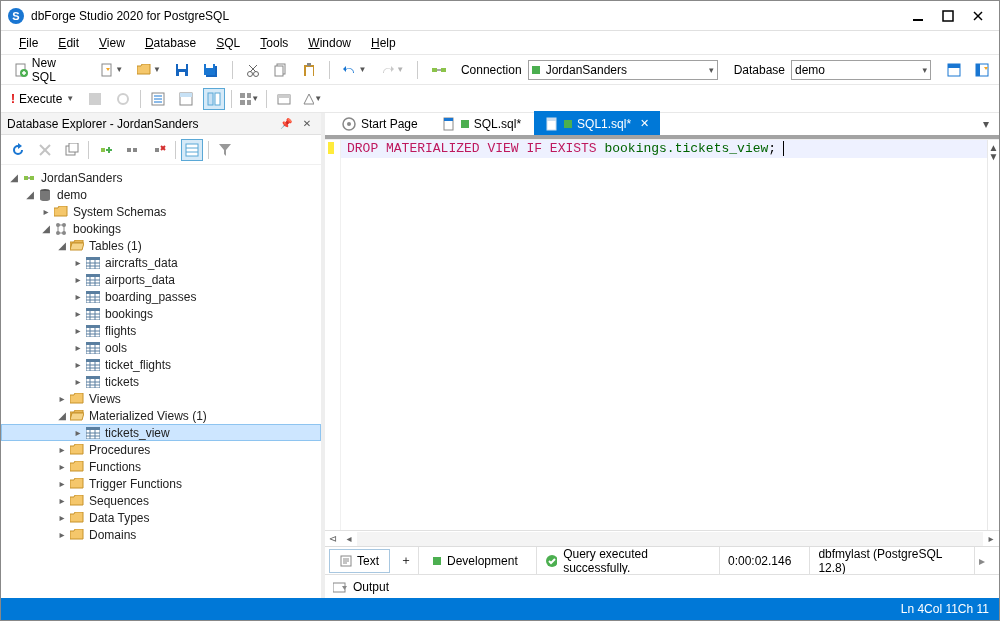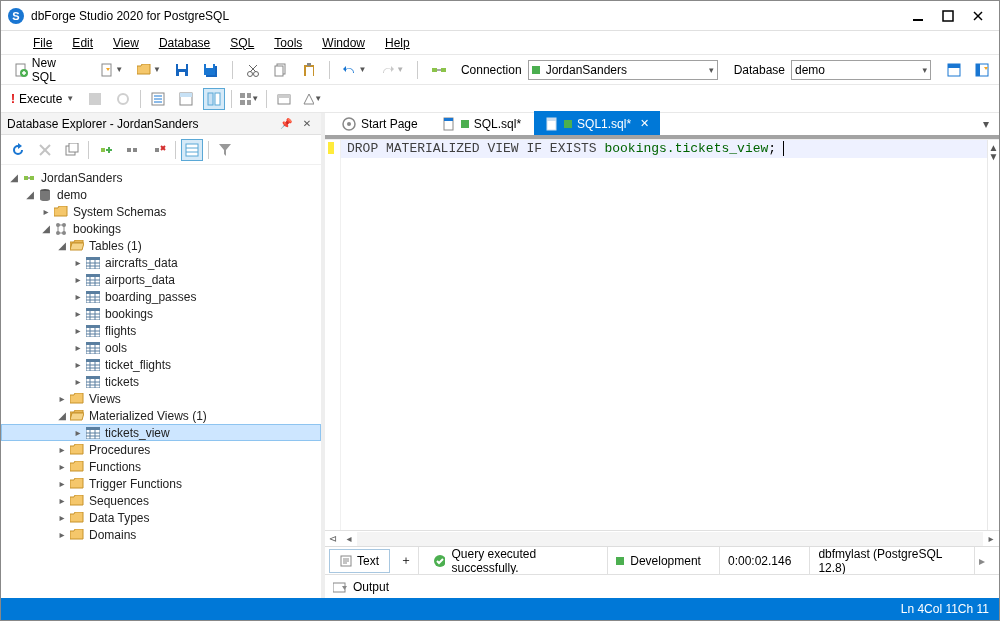--- a/index.html
+++ b/index.html
@@ -26,24 +26,23 @@
 .titlebar .app-icon {
   width: 18px; height: 18px; margin-right: 6px;
 }
 .titlebar .title { font-size: 12px; flex: 1; }
 .titlebar .win-btns { display: flex; gap: 16px; margin-right: 8px;}
 .titlebar .win-btn { width: 14px; height: 14px; display:flex; align-items:center; justify-content:center; cursor:pointer;}
 .menubar {
   height: 24px;
   display: flex;
   align-items: center;
-  padding: 0 24px;
+  padding: 0 10px;
   gap: 4px;
   border-bottom: 1px solid #e8e8e8;
-  text-decoration: underline;
 }
 .menubar .menu-item {
   padding: 3px 8px;
   cursor: pointer;
 }
 .menubar .menu-item u { text-decoration: underline; }
 .toolbar {
   height: 30px;
   display: flex;
   align-items: center;
@@ -123,21 +122,21 @@
 }
 .tabs-row .tab .close { font-size:11px; margin-left:4px; cursor:pointer;}
 .tabs-row .filler { flex:1;}
 .tabs-row .menu-drop { padding:4px; cursor:pointer; color:#555;}
 .editor-body { flex:1; display:flex; position:relative; min-height:0; background:#fff; border-top:1px solid #eee;}
 .gutter { width:16px; background:#fff; border-right:1px solid #f0f0f0; position:relative;}
 .gutter .mark { position:absolute; top:2px; left:3px; width:6px; height:12px; background:#ffeb3b; border:0;}
 .code-area { flex:1; font-family: Consolas, "Courier New", monospace; font-size:13px; position:relative; }
 .code-line { height:18px; line-height:18px; padding-left:6px; white-space:pre; }
 .code-line.cur { background:#eef1ff; }
-.kw { color:#404040; font-weight:normal;}
+.kw { color:#be185d; font-weight:normal;}
 .ident { color:#006400;}
 .cursor { border-right:1px solid #000; margin-left:-1px;}
 .side-ruler { width:12px; border-left:1px solid #e8e8e8; display:flex; flex-direction:column; align-items:center; padding-top:2px;}
 .side-ruler .glyph { font-size:10px; color:#555;}
 
 .editor-scroll { height:16px; border-top:1px solid #e0e0e0; display:flex; align-items:center;}
 .editor-scroll .sb-btn { width:16px; text-align:center; color:#666; font-size:10px; cursor:pointer;}
 .editor-scroll .track { flex:1; height:14px; background:#f4f4f4;}
 .bottom-tabs { height:28px; border-top:1px solid #ddd; display:flex; align-items:center; padding:0 4px; gap:0;}
 .bottom-tabs .btab { height:24px; display:flex; align-items:center; padding:0 10px; gap:5px; border:1px solid #a8c7e0; cursor:pointer; margin-right:4px;}
@@ -743,30 +742,30 @@
               <rect x="1" y="1" width="10" height="10" fill="#fff" stroke="#888"></rect>
               <line x1="3" y1="4" x2="9" y2="4" stroke="#888"></line>
               <line x1="3" y1="6" x2="9" y2="6" stroke="#888"></line>
               <line x1="3" y1="8" x2="7" y2="8" stroke="#888"></line>
             </svg>
           <span>Text</span>
         </div>
         <div class="add">＋</div>
         <div class="status-right">
           <div class="status-cell">
+              <span class="green-sq"></span>
+              <span>Development</span>
+            </div>
+          <div class="status-cell">
             <svg width="14" height="14">
                 <circle cx="7" cy="7" r="6" fill="#4caf50"></circle>
                 <polyline points="4,7 6,9 10,5" fill="none" stroke="#fff" stroke-width="2"></polyline>
               </svg>
             <span>Query executed successfully.</span>
           </div>
-          <div class="status-cell">
-              <span class="green-sq"></span>
-              <span>Development</span>
-            </div>
           <div class="status-cell">0:00:02.146</div>
           <div class="status-cell">dbfmylast (PostgreSQL 12.8)</div>
           <div class="status-cell" style="padding:0 4px">
               <span style="color:#888">▸</span>
             </div>
         </div>
       </div>
     </div>
     <div class="output-bar">
       <svg width="14" height="12">

